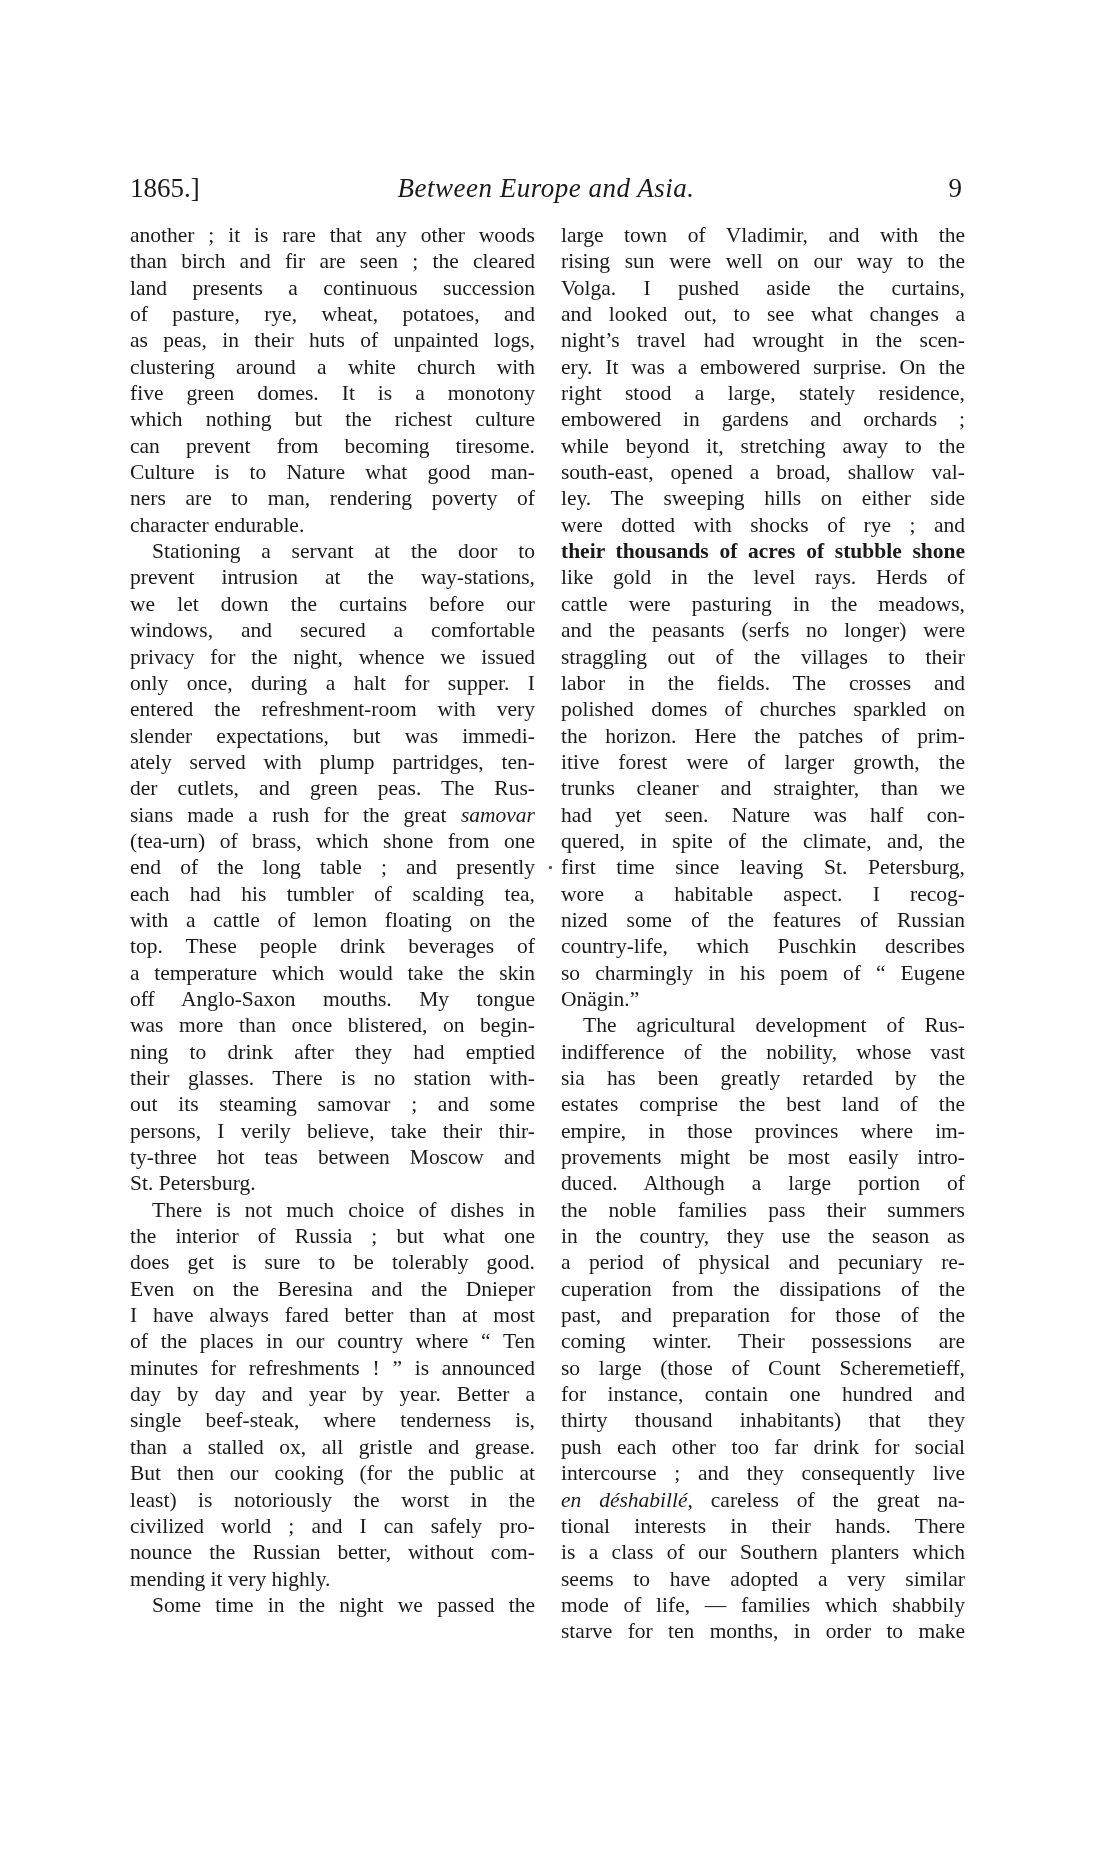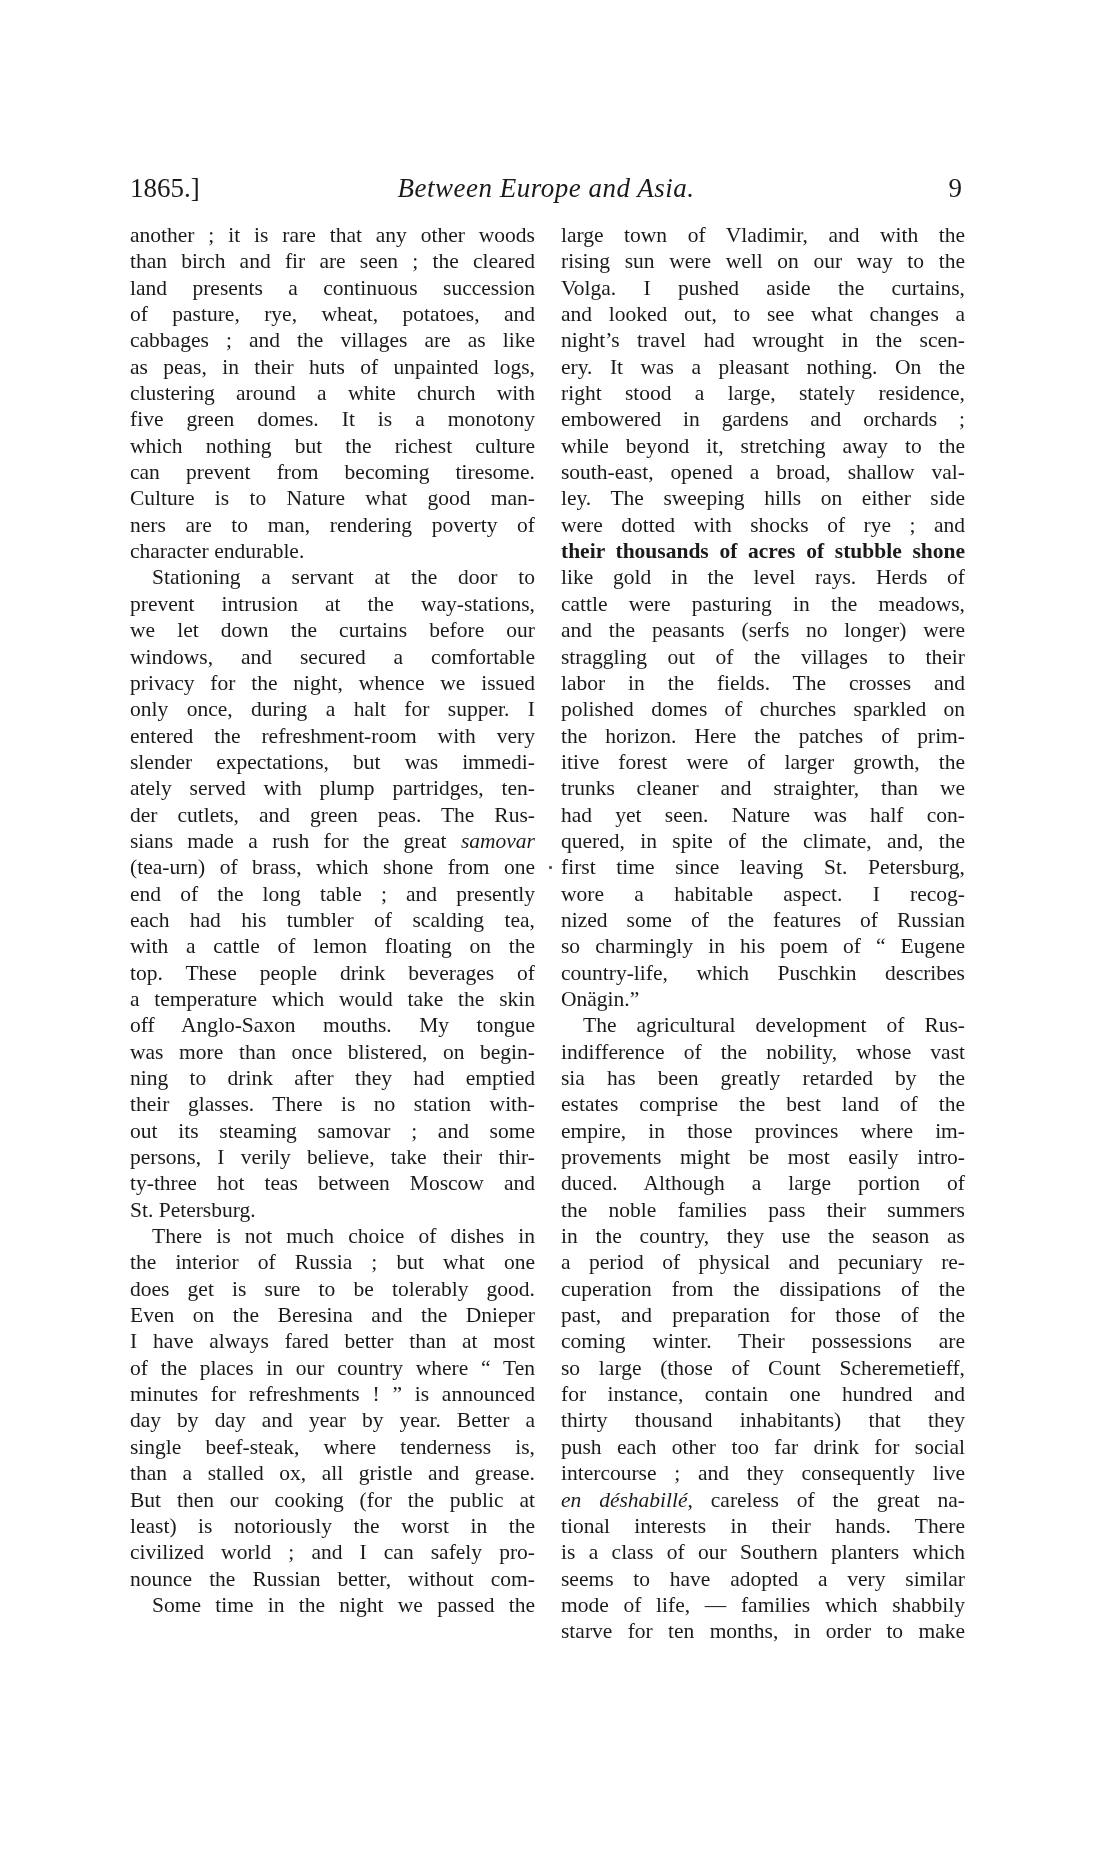--- a/index.html
+++ b/index.html
@@ -33,21 +33,20 @@
     <span class="rh-year">1865.]</span>
     <span class="rh-title">Between Europe and Asia.</span>
     <span class="rh-pageno">9</span>
   </div>
 
   <div class="column col-left" id="col-left">
       <div class="line" style="white-space: normal; text-align: justify; text-align-last: justify;"><span style="white-space: normal;">another ; it is rare that any other woods</span></div>
       <div class="line" style="white-space: normal; text-align: justify; text-align-last: justify;"><span style="white-space: normal;">than birch and fir are seen ; the cleared</span></div>
       <div class="line" style="white-space: normal; text-align: justify; text-align-last: justify;"><span style="white-space: normal;">land presents a continuous succession</span></div>
       <div class="line" style="white-space: normal; text-align: justify; text-align-last: justify;"><span style="white-space: normal;">of pasture, rye, wheat, potatoes, and</span></div>
-      <div class="line" style="white-space: normal; text-align: justify; text-align-last: justify;"><span style="white-space: normal;">cabbages ; and the villages are as like</span></div>
       <div class="line" style="white-space: normal; text-align: justify; text-align-last: justify;"><span style="white-space: normal;">as peas, in their huts of unpainted logs,</span></div>
       <div class="line" style="white-space: normal; text-align: justify; text-align-last: justify;"><span style="white-space: normal;">clustering around a white church with</span></div>
       <div class="line" style="white-space: normal; text-align: justify; text-align-last: justify;"><span style="white-space: normal;">five green domes.  It is a monotony</span></div>
       <div class="line" style="white-space: normal; text-align: justify; text-align-last: justify;"><span style="white-space: normal;">which nothing but the richest culture</span></div>
       <div class="line" style="white-space: normal; text-align: justify; text-align-last: justify;"><span style="white-space: normal;">can prevent from becoming tiresome.</span></div>
       <div class="line" style="white-space: normal; text-align: justify; text-align-last: justify;"><span style="white-space: normal;">Culture is to Nature what good man-</span></div>
       <div class="line" style="white-space: normal; text-align: justify; text-align-last: justify;"><span style="white-space: normal;">ners are to man, rendering poverty of</span></div>
       <div class="line last"><span>character endurable.</span></div>
       <div class="line indent" style="white-space: normal; text-align: justify; text-align-last: justify;"><span style="white-space: normal;">Stationing a servant at the door to</span></div>
       <div class="line" style="white-space: normal; text-align: justify; text-align-last: justify;"><span style="white-space: normal;">prevent intrusion at the way-stations,</span></div>
@@ -81,29 +80,30 @@
       <div class="line" style="white-space: normal; text-align: justify; text-align-last: justify;"><span style="white-space: normal;">I have always fared better than at most</span></div>
       <div class="line" style="white-space: normal; text-align: justify; text-align-last: justify;"><span style="white-space: normal;">of the places in our country where “ Ten</span></div>
       <div class="line" style="white-space: normal; text-align: justify; text-align-last: justify;"><span style="white-space: normal;">minutes for refreshments ! ” is announced</span></div>
       <div class="line" style="white-space: normal; text-align: justify; text-align-last: justify;"><span style="white-space: normal;">day by day and year by year.  Better a</span></div>
       <div class="line" style="white-space: normal; text-align: justify; text-align-last: justify;"><span style="white-space: normal;">single beef-steak, where tenderness is,</span></div>
       <div class="line" style="white-space: normal; text-align: justify; text-align-last: justify;"><span style="white-space: normal;">than a stalled ox, all gristle and grease.</span></div>
       <div class="line" style="white-space: normal; text-align: justify; text-align-last: justify;"><span style="white-space: normal;">But then our cooking (for the public at</span></div>
       <div class="line" style="white-space: normal; text-align: justify; text-align-last: justify;"><span style="white-space: normal;">least) is notoriously the worst in the</span></div>
       <div class="line" style="white-space: normal; text-align: justify; text-align-last: justify;"><span style="white-space: normal;">civilized world ; and I can safely pro-</span></div>
       <div class="line" style="white-space: normal; text-align: justify; text-align-last: justify;"><span style="white-space: normal;">nounce the Russian better, without com-</span></div>
+      <div class="line last"><span>mending it very highly.</span></div>
       <div class="line indent" style="white-space: normal; text-align: justify; text-align-last: justify;"><span style="white-space: normal;">Some time in the night we passed the</span></div>
     </div>
   <div class="column col-right" id="col-right">
       <div class="line" style="white-space: normal; text-align: justify; text-align-last: justify;"><span style="white-space: normal;">large town of Vladimir, and with the</span></div>
       <div class="line" style="white-space: normal; text-align: justify; text-align-last: justify;"><span style="white-space: normal;">rising sun were well on our way to the</span></div>
       <div class="line" style="white-space: normal; text-align: justify; text-align-last: justify;"><span style="white-space: normal;">Volga.  I pushed aside the curtains,</span></div>
       <div class="line" style="white-space: normal; text-align: justify; text-align-last: justify;"><span style="white-space: normal;">and looked out, to see what changes a</span></div>
       <div class="line" style="white-space: normal; text-align: justify; text-align-last: justify;"><span style="white-space: normal;">night’s travel had wrought in the scen-</span></div>
-      <div class="line" style="white-space: normal; text-align: justify; text-align-last: justify;"><span style="white-space: normal;">ery.  It was a pleasant nothing.  On the</span></div>
+      <div class="line" style="white-space: normal; text-align: justify; text-align-last: justify;"><span style="white-space: normal;">ery.  It was a embowered surprise.  On the</span></div>
       <div class="line" style="white-space: normal; text-align: justify; text-align-last: justify;"><span style="white-space: normal;">right stood a large, stately residence,</span></div>
       <div class="line" style="white-space: normal; text-align: justify; text-align-last: justify;"><span style="white-space: normal;">embowered in gardens and orchards ;</span></div>
       <div class="line" style="white-space: normal; text-align: justify; text-align-last: justify;"><span style="white-space: normal;">while beyond it, stretching away to the</span></div>
       <div class="line" style="white-space: normal; text-align: justify; text-align-last: justify;"><span style="white-space: normal;">south-east, opened a broad, shallow val-</span></div>
       <div class="line" style="white-space: normal; text-align: justify; text-align-last: justify;"><span style="white-space: normal;">ley.  The sweeping hills on either side</span></div>
       <div class="line" style="white-space: normal; text-align: justify; text-align-last: justify;"><span style="white-space: normal;">were dotted with shocks of rye ; and</span></div>
       <div class="line" style="white-space: normal; text-align: justify; text-align-last: justify; font-weight: bold;"><span style="white-space: normal;">their thousands of acres of stubble shone</span></div>
       <div class="line" style="white-space: normal; text-align: justify; text-align-last: justify;"><span style="white-space: normal;">like gold in the level rays.  Herds of</span></div>
       <div class="line" style="white-space: normal; text-align: justify; text-align-last: justify;"><span style="white-space: normal;">cattle were pasturing in the meadows,</span></div>
       <div class="line" style="white-space: normal; text-align: justify; text-align-last: justify;"><span style="white-space: normal;">and the peasants (serfs no longer) were</span></div>
@@ -111,22 +111,22 @@
       <div class="line" style="white-space: normal; text-align: justify; text-align-last: justify;"><span style="white-space: normal;">labor in the fields.  The crosses and</span></div>
       <div class="line" style="white-space: normal; text-align: justify; text-align-last: justify;"><span style="white-space: normal;">polished domes of churches sparkled on</span></div>
       <div class="line" style="white-space: normal; text-align: justify; text-align-last: justify;"><span style="white-space: normal;">the horizon.  Here the patches of prim-</span></div>
       <div class="line" style="white-space: normal; text-align: justify; text-align-last: justify;"><span style="white-space: normal;">itive forest were of larger growth, the</span></div>
       <div class="line" style="white-space: normal; text-align: justify; text-align-last: justify;"><span style="white-space: normal;">trunks cleaner and straighter, than we</span></div>
       <div class="line" style="white-space: normal; text-align: justify; text-align-last: justify;"><span style="white-space: normal;">had yet seen.  Nature was half con-</span></div>
       <div class="line" style="white-space: normal; text-align: justify; text-align-last: justify;"><span style="white-space: normal;">quered, in spite of the climate, and, the</span></div>
       <div class="line" style="white-space: normal; text-align: justify; text-align-last: justify;"><span style="white-space: normal;">first time since leaving St. Petersburg,</span></div>
       <div class="line" style="white-space: normal; text-align: justify; text-align-last: justify;"><span style="white-space: normal;">wore a habitable aspect.  I recog-</span></div>
       <div class="line" style="white-space: normal; text-align: justify; text-align-last: justify;"><span style="white-space: normal;">nized some of the features of Russian</span></div>
+      <div class="line" style="white-space: normal; text-align: justify; text-align-last: justify;"><span style="white-space: normal;">country-life, which Puschkin describes</span></div>
       <div class="line" style="white-space: normal; text-align: justify; text-align-last: justify;"><span style="white-space: normal;">so charmingly in his poem of “ Eugene</span></div>
-      <div class="line" style="white-space: normal; text-align: justify; text-align-last: justify;"><span style="white-space: normal;">country-life, which Puschkin describes</span></div>
       <div class="line last"><span>Onägin.”</span></div>
       <div class="line indent" style="white-space: normal; text-align: justify; text-align-last: justify;"><span style="white-space: normal;">The agricultural development of Rus-</span></div>
       <div class="line" style="white-space: normal; text-align: justify; text-align-last: justify;"><span style="white-space: normal;">indifference of the nobility, whose vast</span></div>
       <div class="line" style="white-space: normal; text-align: justify; text-align-last: justify;"><span style="white-space: normal;">sia has been greatly retarded by the</span></div>
       <div class="line" style="white-space: normal; text-align: justify; text-align-last: justify;"><span style="white-space: normal;">estates comprise the best land of the</span></div>
       <div class="line" style="white-space: normal; text-align: justify; text-align-last: justify;"><span style="white-space: normal;">empire, in those provinces where im-</span></div>
       <div class="line" style="white-space: normal; text-align: justify; text-align-last: justify;"><span style="white-space: normal;">provements might be most easily intro-</span></div>
       <div class="line" style="white-space: normal; text-align: justify; text-align-last: justify;"><span style="white-space: normal;">duced.  Although a large portion of</span></div>
       <div class="line" style="white-space: normal; text-align: justify; text-align-last: justify;"><span style="white-space: normal;">the noble families pass their summers</span></div>
       <div class="line" style="white-space: normal; text-align: justify; text-align-last: justify;"><span style="white-space: normal;">in the country, they use the season as</span></div>

